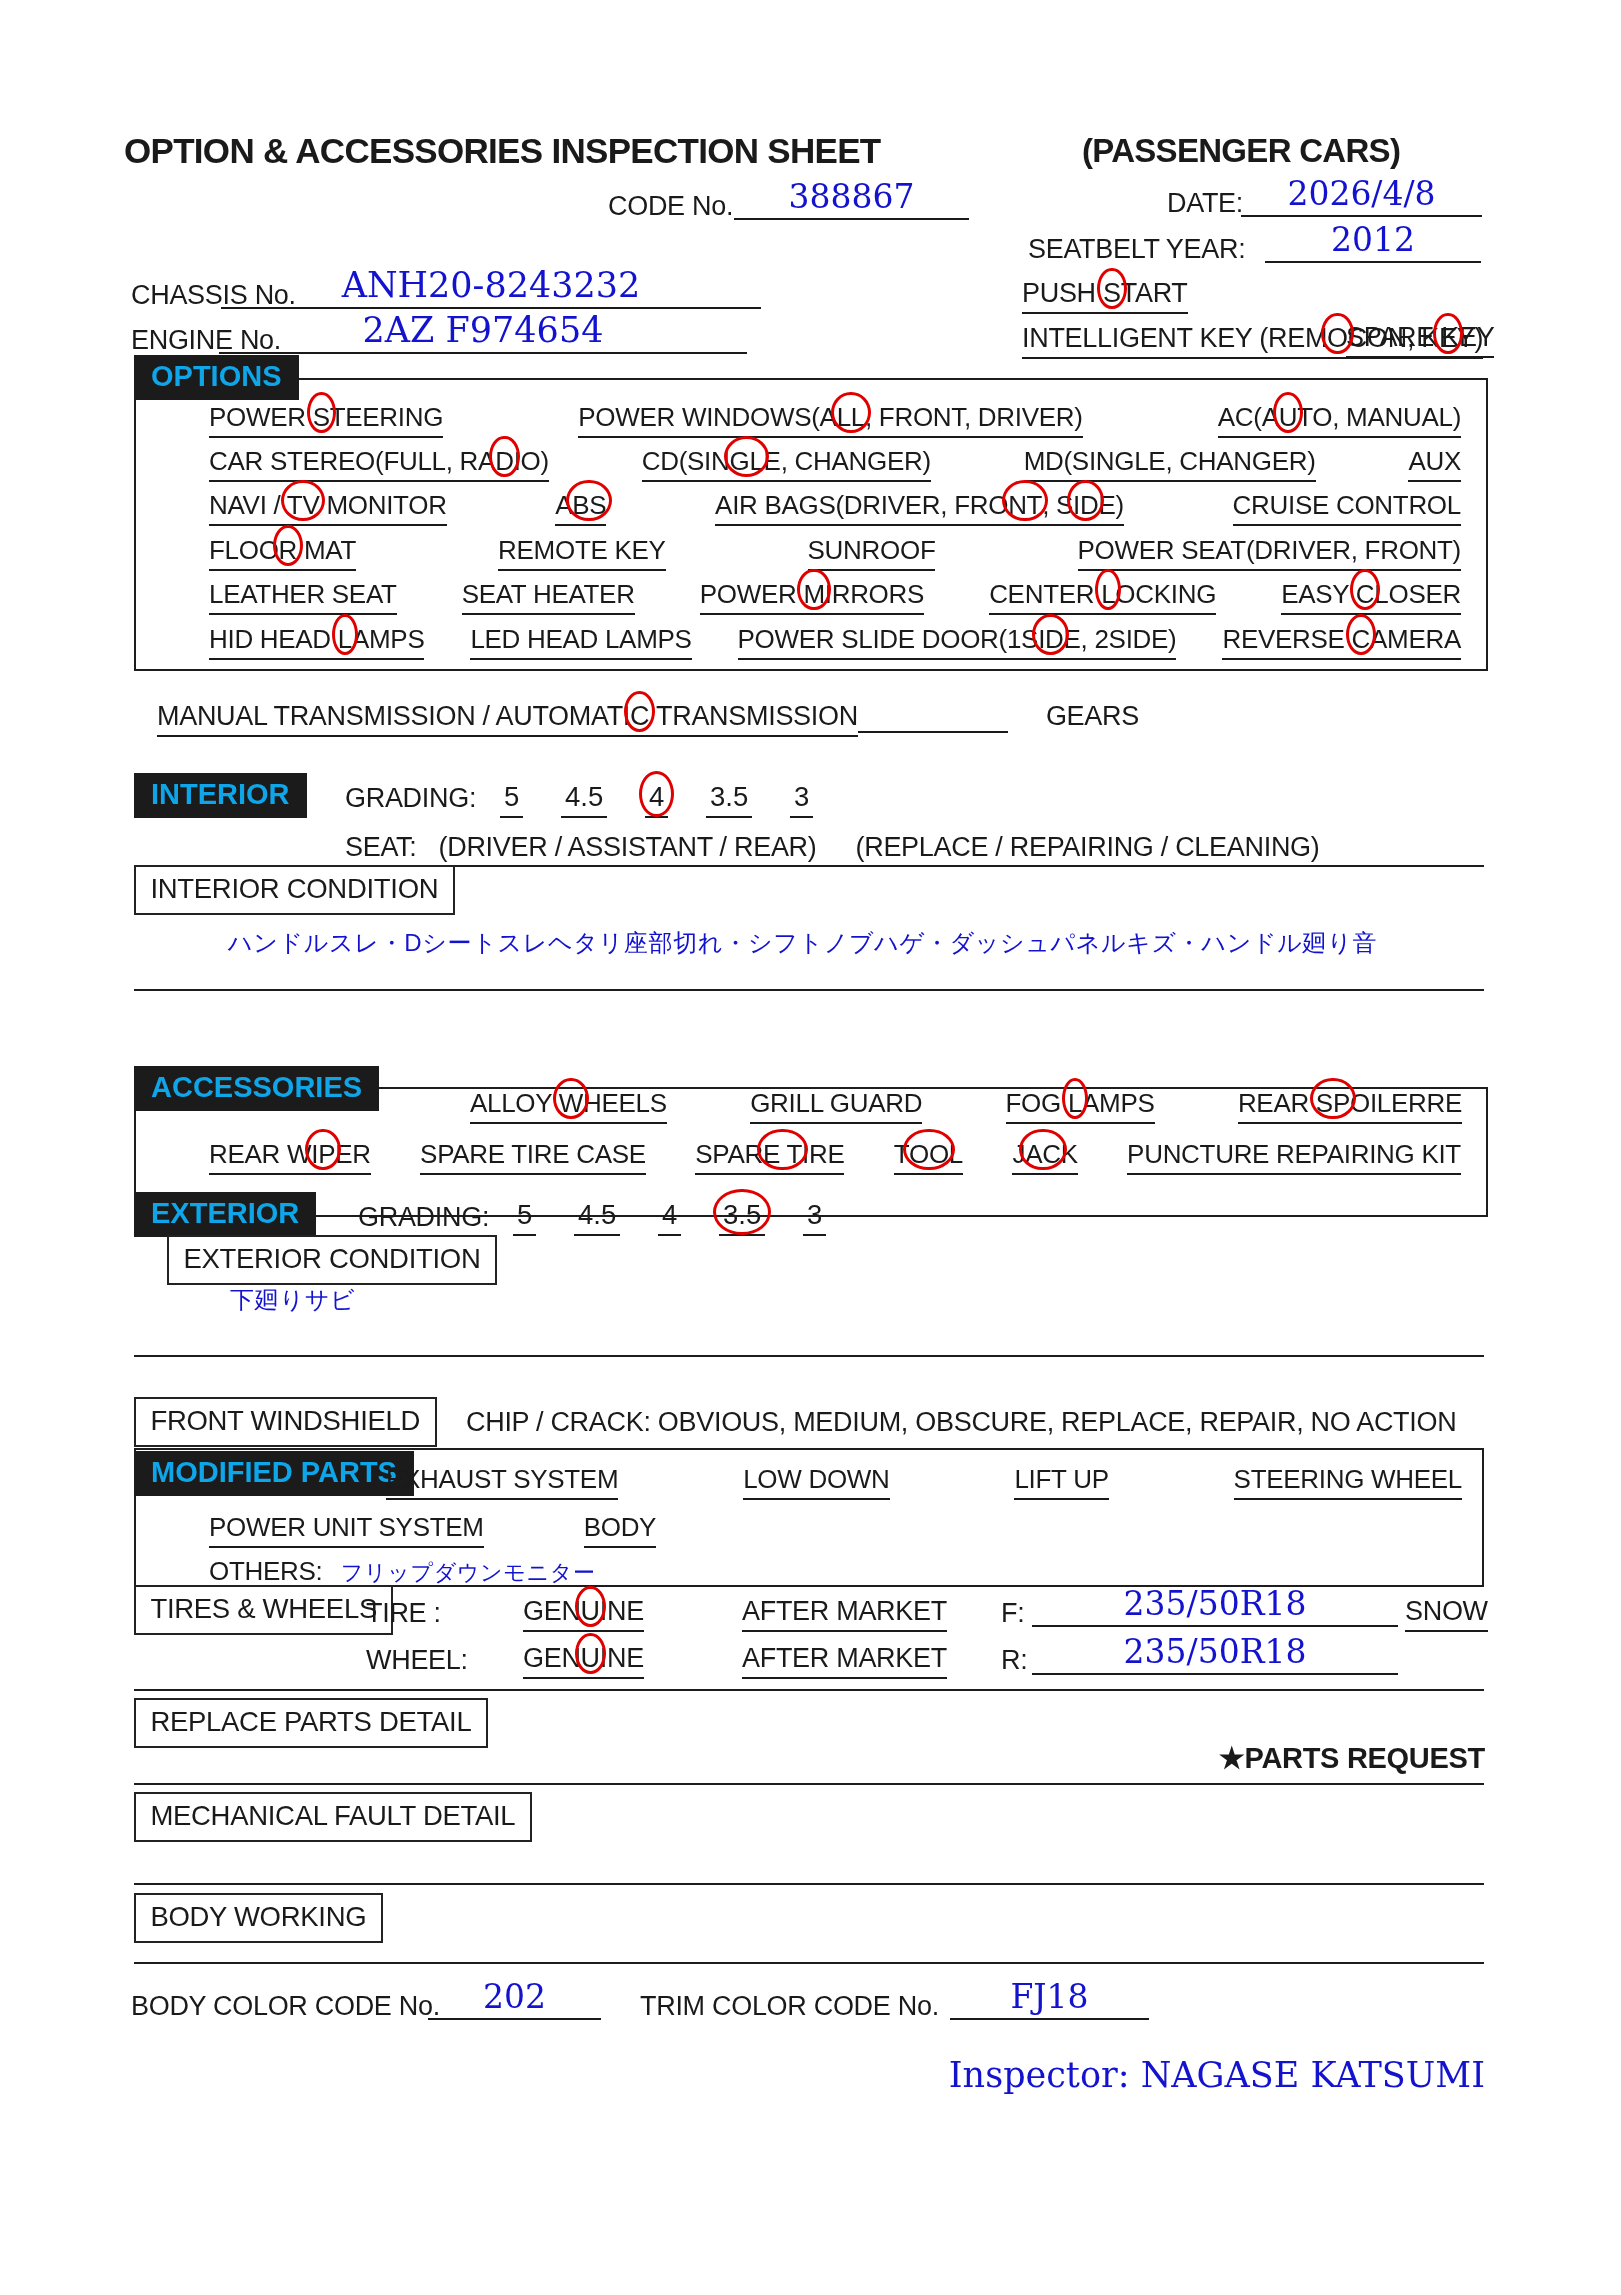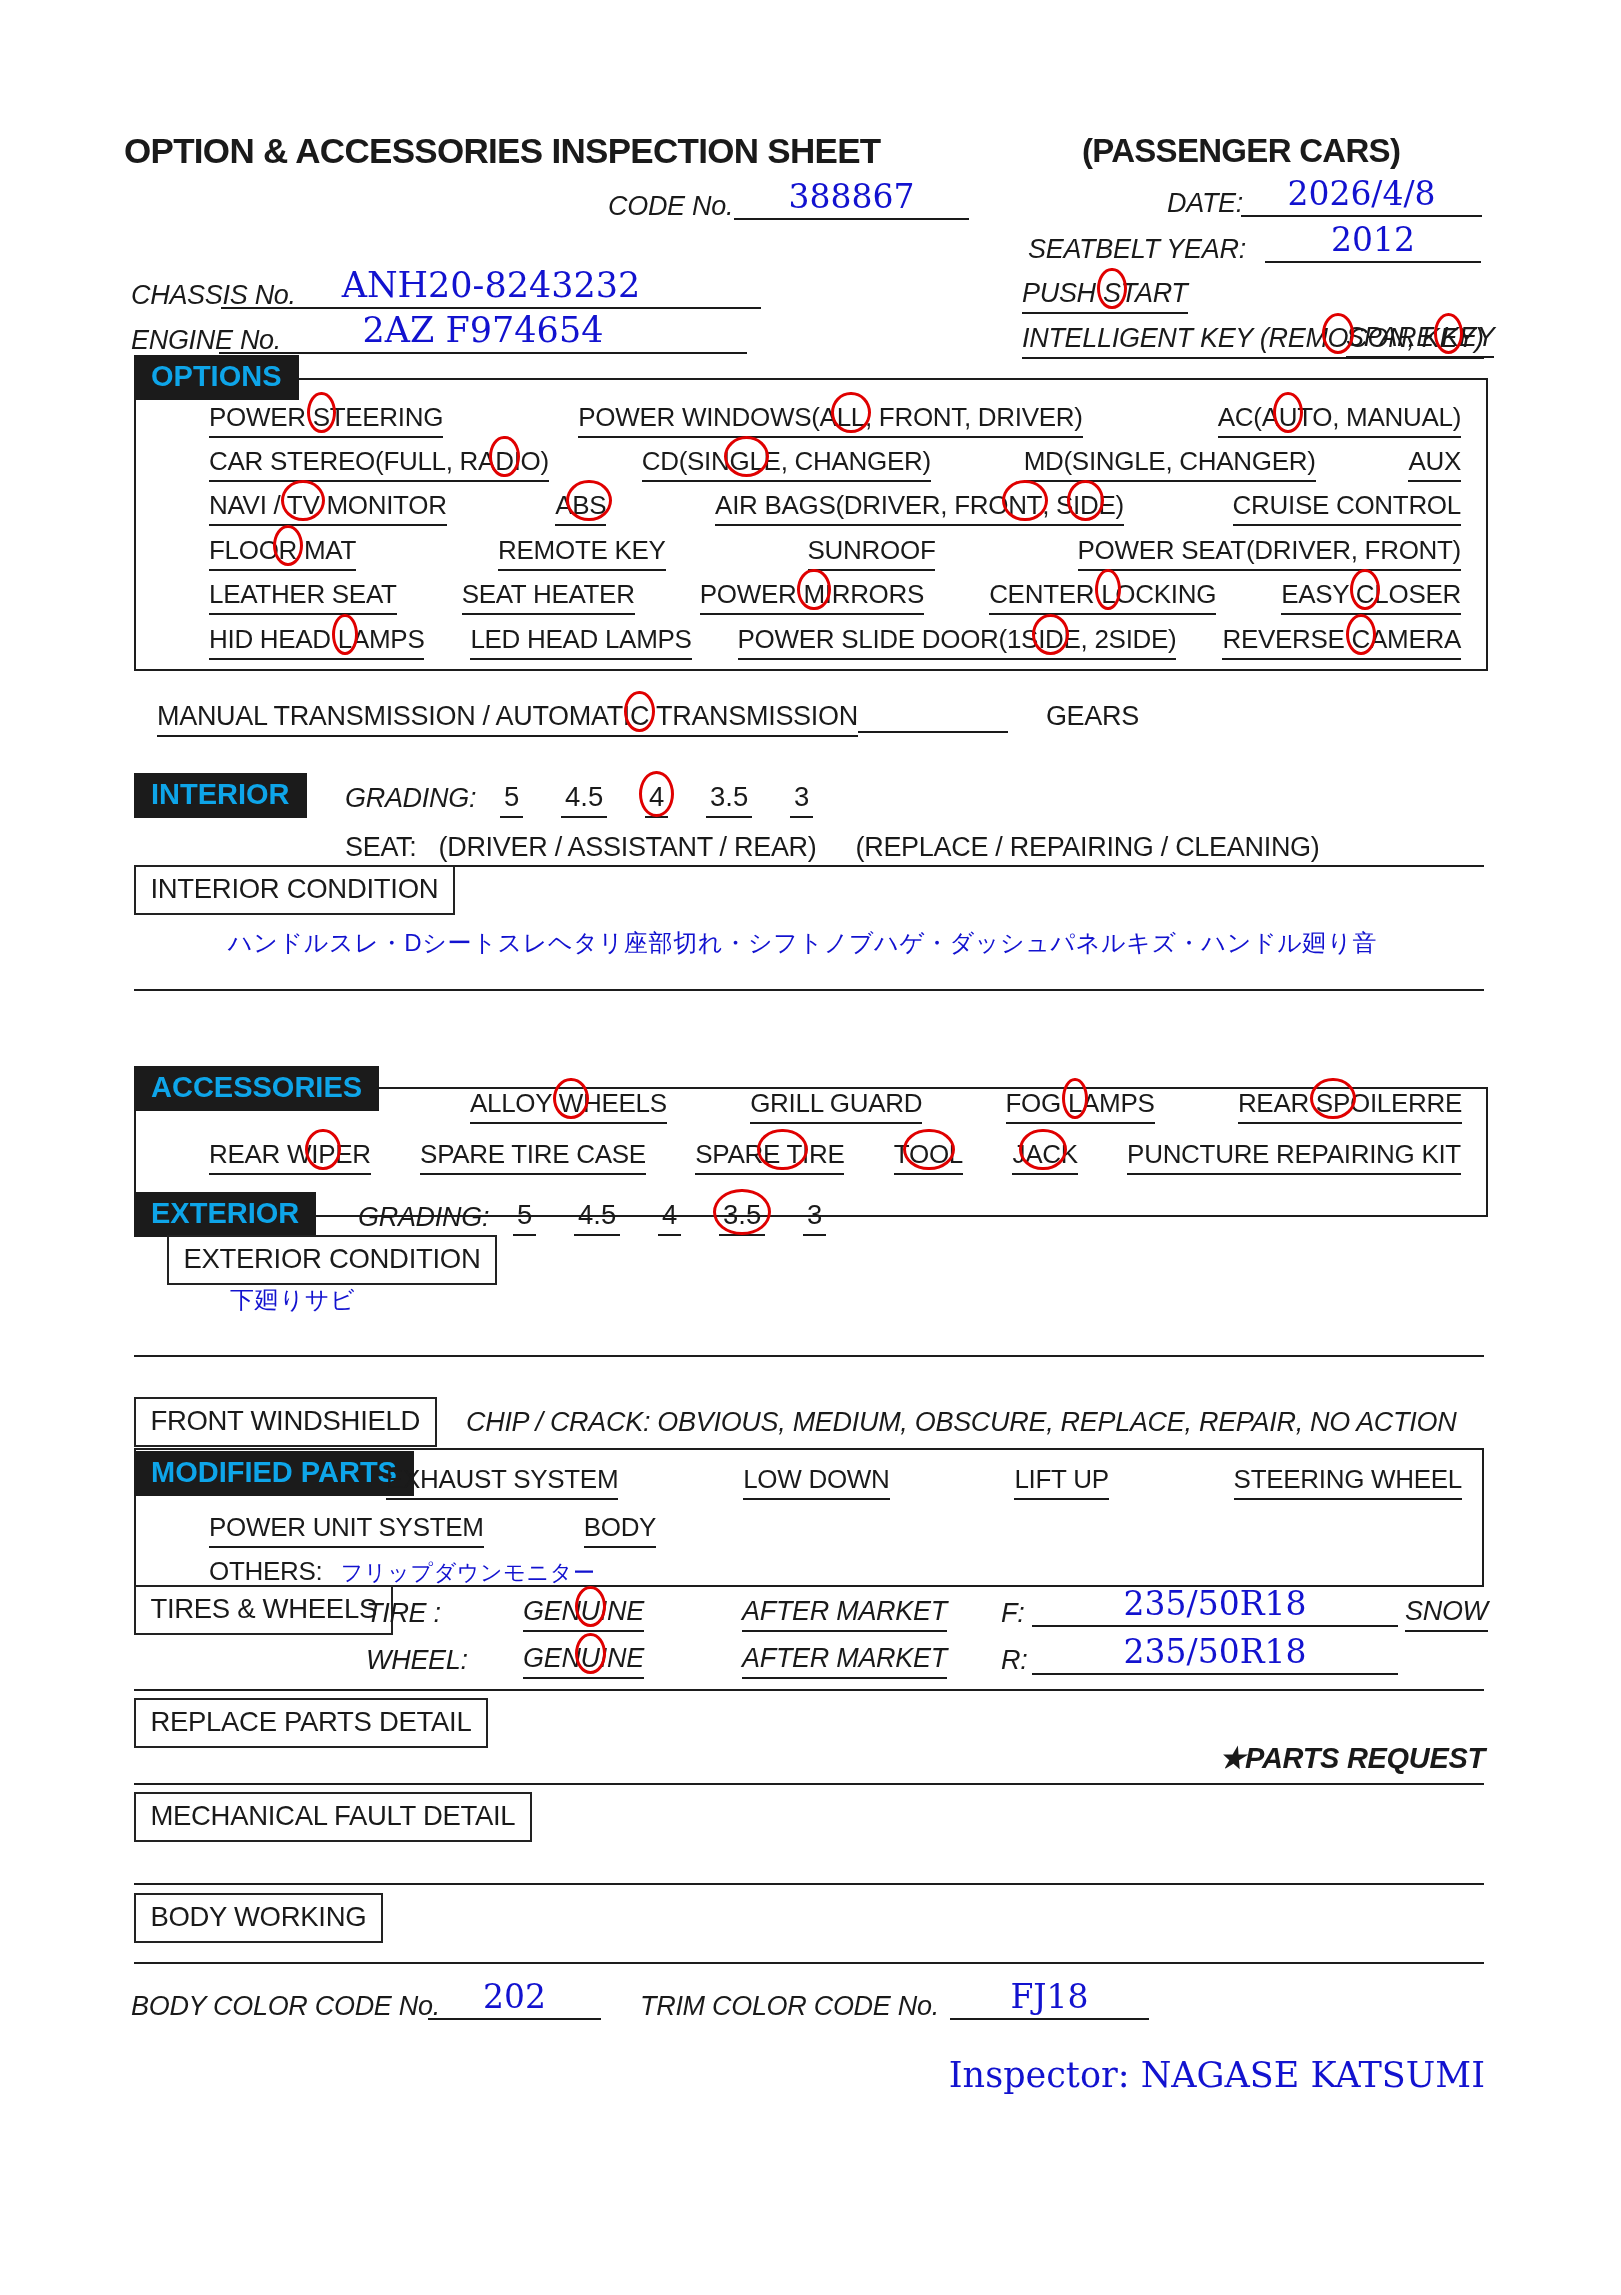--- a/index.html
+++ b/index.html
@@ -2,21 +2,21 @@
 <html style="font-size:10.5px"><head>
 <meta charset="utf-8">
 <style>
   html,body { margin:0; padding:0; background:#888; }
   #page {
     position:relative; width:1622px; height:2295px; background:#ffffff;
     font-family:"Liberation Sans", sans-serif; color:#1a1a1a; overflow:hidden;
   }
   .abs { position:absolute; }
   .b { font-weight:bold; }
-  .lbl { font-size:27px; letter-spacing:-0.3px; white-space:nowrap;font-style:italic; }
+  .lbl { font-size:27px; letter-spacing:-0.3px; white-space:nowrap; }
   .title { font-size:35px; font-weight:bold; letter-spacing:-0.7px; white-space:nowrap; }
   .sec {
     background:#1b1b1b; color:#0ea5e9; font-weight:bold; font-size:29px;
     padding:4.6px 17px 7.2px; letter-spacing:0; white-space:nowrap; display:inline-block;
   }
   .wbox {
     border:2px solid #222; background:#fff; font-size:27.5px; letter-spacing:-0.3px;
     padding:5.9px 14.4px 8.5px; display:inline-block; white-space:nowrap;
   }
   .box { border:2px solid #1d1d1d; }

